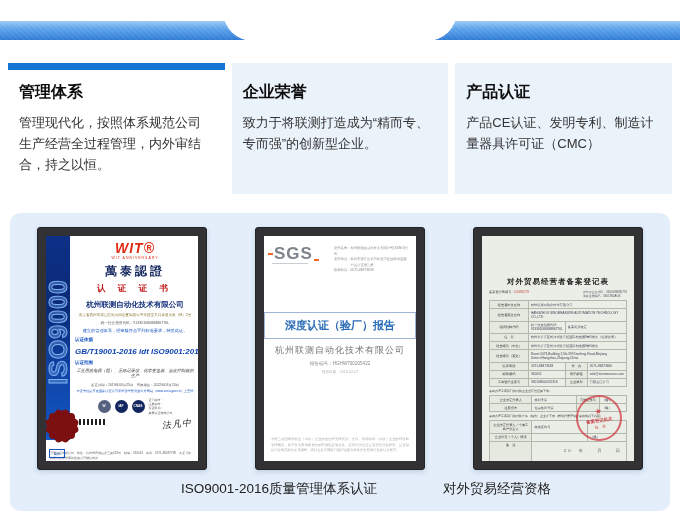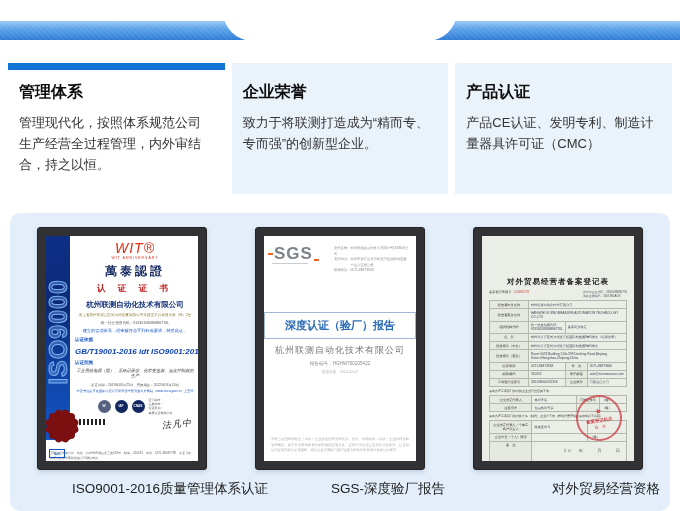--- a/index.html
+++ b/index.html
@@ -45,21 +45,21 @@
     font-size:13.5px; color:#222; white-space:nowrap; }
 
   
   .iso-band { position:absolute; left:0; top:0; width:24px; height:204px;
     background:linear-gradient(180deg,#0d2f86 0%,#0a2a78 35%,#1049ae 75%,#1256c4 100%); }
   .iso-band-text { position:absolute; left:50%; top:47%; white-space:nowrap;
     transform:translate(-50%,-50%) rotate(-90deg); font-size:25px; font-weight:bold;
     color:rgba(130,180,245,.35); -webkit-text-stroke:1px #7fb0f0; letter-spacing:1px; }
   .iso-main { position:absolute; left:24px; top:0; width:130px; height:204px;
     padding:5px 5px 0; text-align:center; }
-  .wit-logo { font-size:14px; font-weight:normal; font-style:italic; color:#e02a12;
+  .wit-logo { font-size:14px; font-weight:bold; font-style:italic; color:#e02a12;
     letter-spacing:1px; line-height:1; }
   .wit-sub { font-size:3.5px; color:#e02a12; margin-top:1px; letter-spacing:1px; }
   .iso-brand { font-size:12px; font-weight:bold; color:#13265e; letter-spacing:3px; margin-top:3px; }
   .iso-cert-title { font-size:8.5px; font-weight:bold; color:#c01414; letter-spacing:5px; margin-top:3px; }
   .iso-company { font-size:7.5px; font-weight:bold; color:#16337c; margin-top:5px; white-space:nowrap; }
   .iso-addr { font-size:3.6px; color:#86742f; margin-top:3px; }
   .iso-reg { font-size:3.6px; color:#555; margin-top:4px; }
   .iso-statement { font-size:4.2px; color:#1553c0; margin-top:3px; }
   .iso-standard { font-size:8px; font-weight:bold; font-style:italic; color:#1145b5;
     margin-top:5px; white-space:nowrap; }
@@ -314,18 +314,17 @@
             <span class="seal-text">备案登记机关</span>
             <span class="seal-sub">核　准</span>
           </div>
           <div class="trade-date">20　年　　月　　日</div>
         </div>
       </div>
     </div>
 
     <div class="caption-row">
       <div class="caption">ISO9001-2016质量管理体系认证</div>
-      <div class="caption">SGS-深度验厂报告</div>
       <div class="caption">对外贸易经营资格</div>
     </div>
   </div>
 
 </div>
 
 </body></html>

